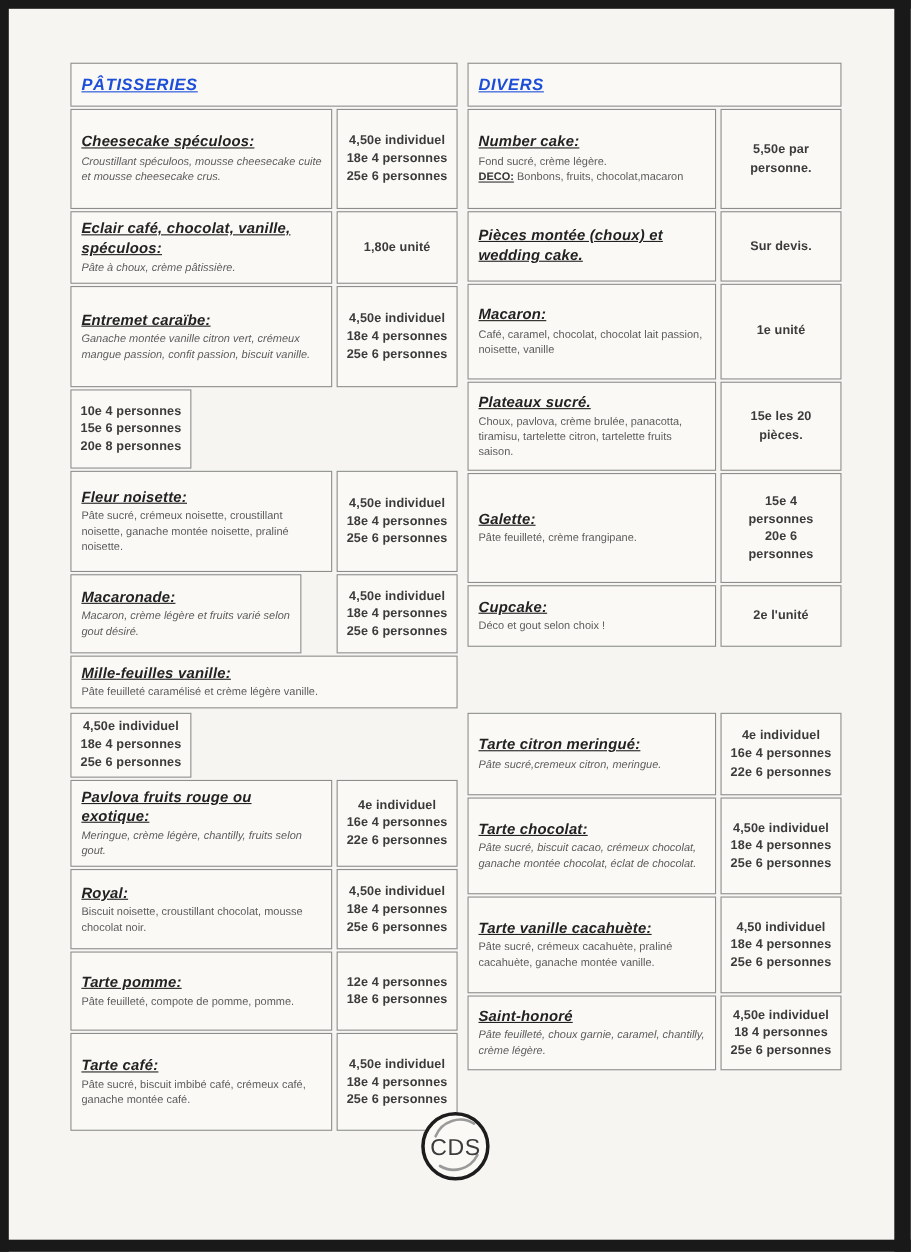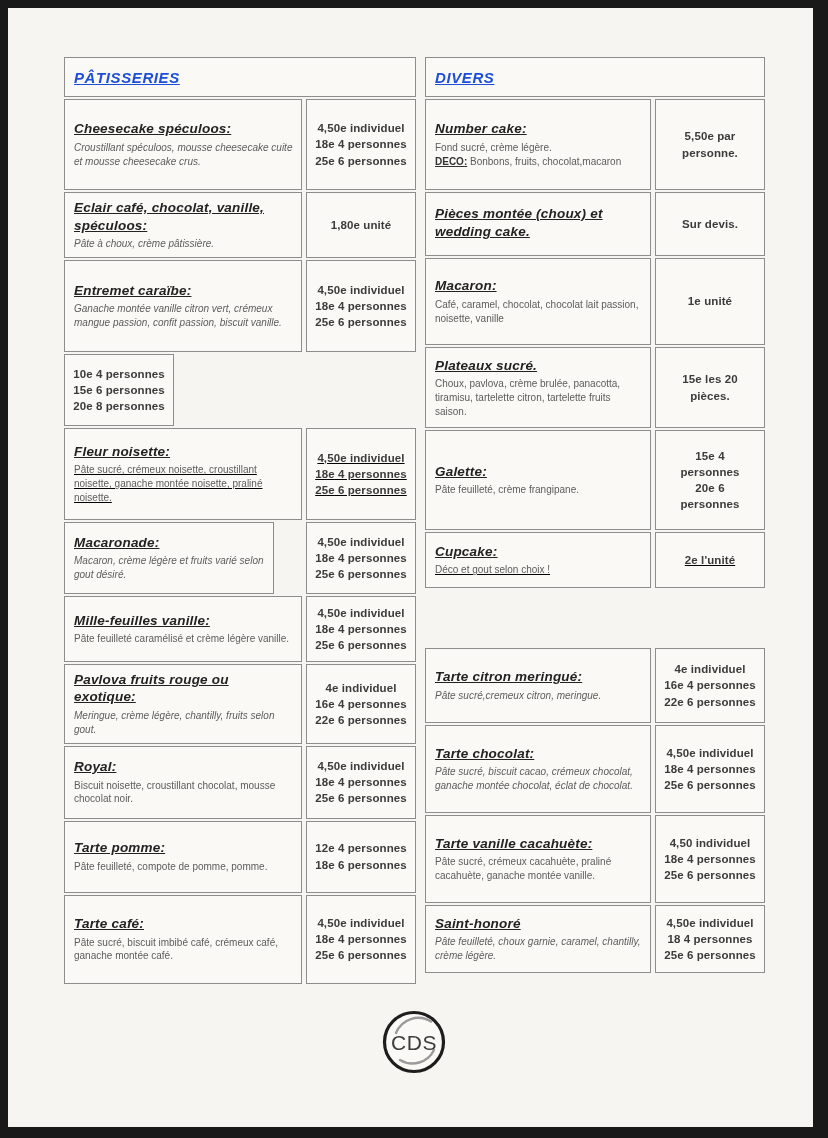--- a/index.html
+++ b/index.html
@@ -110,21 +110,21 @@
               <div class="price-line">25e 6 personnes</div>
             </div>
           </div>
           <div class="menu-row" style="min-height: 72px;">
             <div class="cell price-cell">
               <div class="price-line">10e 4 personnes</div>
               <div class="price-line">15e 6 personnes</div>
               <div class="price-line">20e 8 personnes</div>
             </div>
           </div>
-          <div class="menu-row" style="min-height: 92px; text-decoration: underline;">
+          <div class="menu-row" style="min-height: 92px;">
             <div class="cell desc-cell">
               <div class="item-title">Fleur noisette:</div>
               <div class="item-desc">Pâte sucré, crémeux noisette, croustillant noisette, ganache montée noisette, praliné noisette.</div>
             </div>
             <div class="cell price-cell">
               <div class="price-line">4,50e individuel</div>
               <div class="price-line">18e 4 personnes</div>
               <div class="price-line">25e 6 personnes</div>
             </div>
           </div>
@@ -132,21 +132,21 @@
             <div class="cell desc-cell">
               <div class="item-title">Macaronade:</div>
               <div class="item-desc is-italic">Macaron, crème légère et fruits varié selon gout désiré.</div>
             </div>
             <div class="cell price-cell">
               <div class="price-line">4,50e individuel</div>
               <div class="price-line">18e 4 personnes</div>
               <div class="price-line">25e 6 personnes</div>
             </div>
           </div>
-          <div class="menu-row" style="min-height: 66px;">
+          <div class="menu-row" style="min-height: 66px; flex-direction: column;">
             <div class="cell desc-cell">
               <div class="item-title">Mille-feuilles vanille:</div>
               <div class="item-desc">Pâte feuilleté caramélisé et crème légère vanille.</div>
             </div>
             <div class="cell price-cell">
               <div class="price-line">4,50e individuel</div>
               <div class="price-line">18e 4 personnes</div>
               <div class="price-line">25e 6 personnes</div>
             </div>
           </div>
@@ -243,21 +243,21 @@
               <div class="item-title">Galette:</div>
               <div class="item-desc">Pâte feuilleté, crème frangipane.</div>
             </div>
             <div class="cell price-cell">
               <div class="price-line">15e 4</div>
               <div class="price-line">personnes</div>
               <div class="price-line">20e 6</div>
               <div class="price-line">personnes</div>
             </div>
           </div>
-          <div class="menu-row" style="min-height: 56px; text-decoration: underline;">
+          <div class="menu-row" style="min-height: 56px;">
             <div class="cell desc-cell">
               <div class="item-title">Cupcake:</div>
               <div class="item-desc">Déco et gout selon choix !</div>
             </div>
             <div class="cell price-cell">
               <div class="price-line">2e l'unité</div>
             </div>
           </div>
         </div>
         <div class="group gapped">

